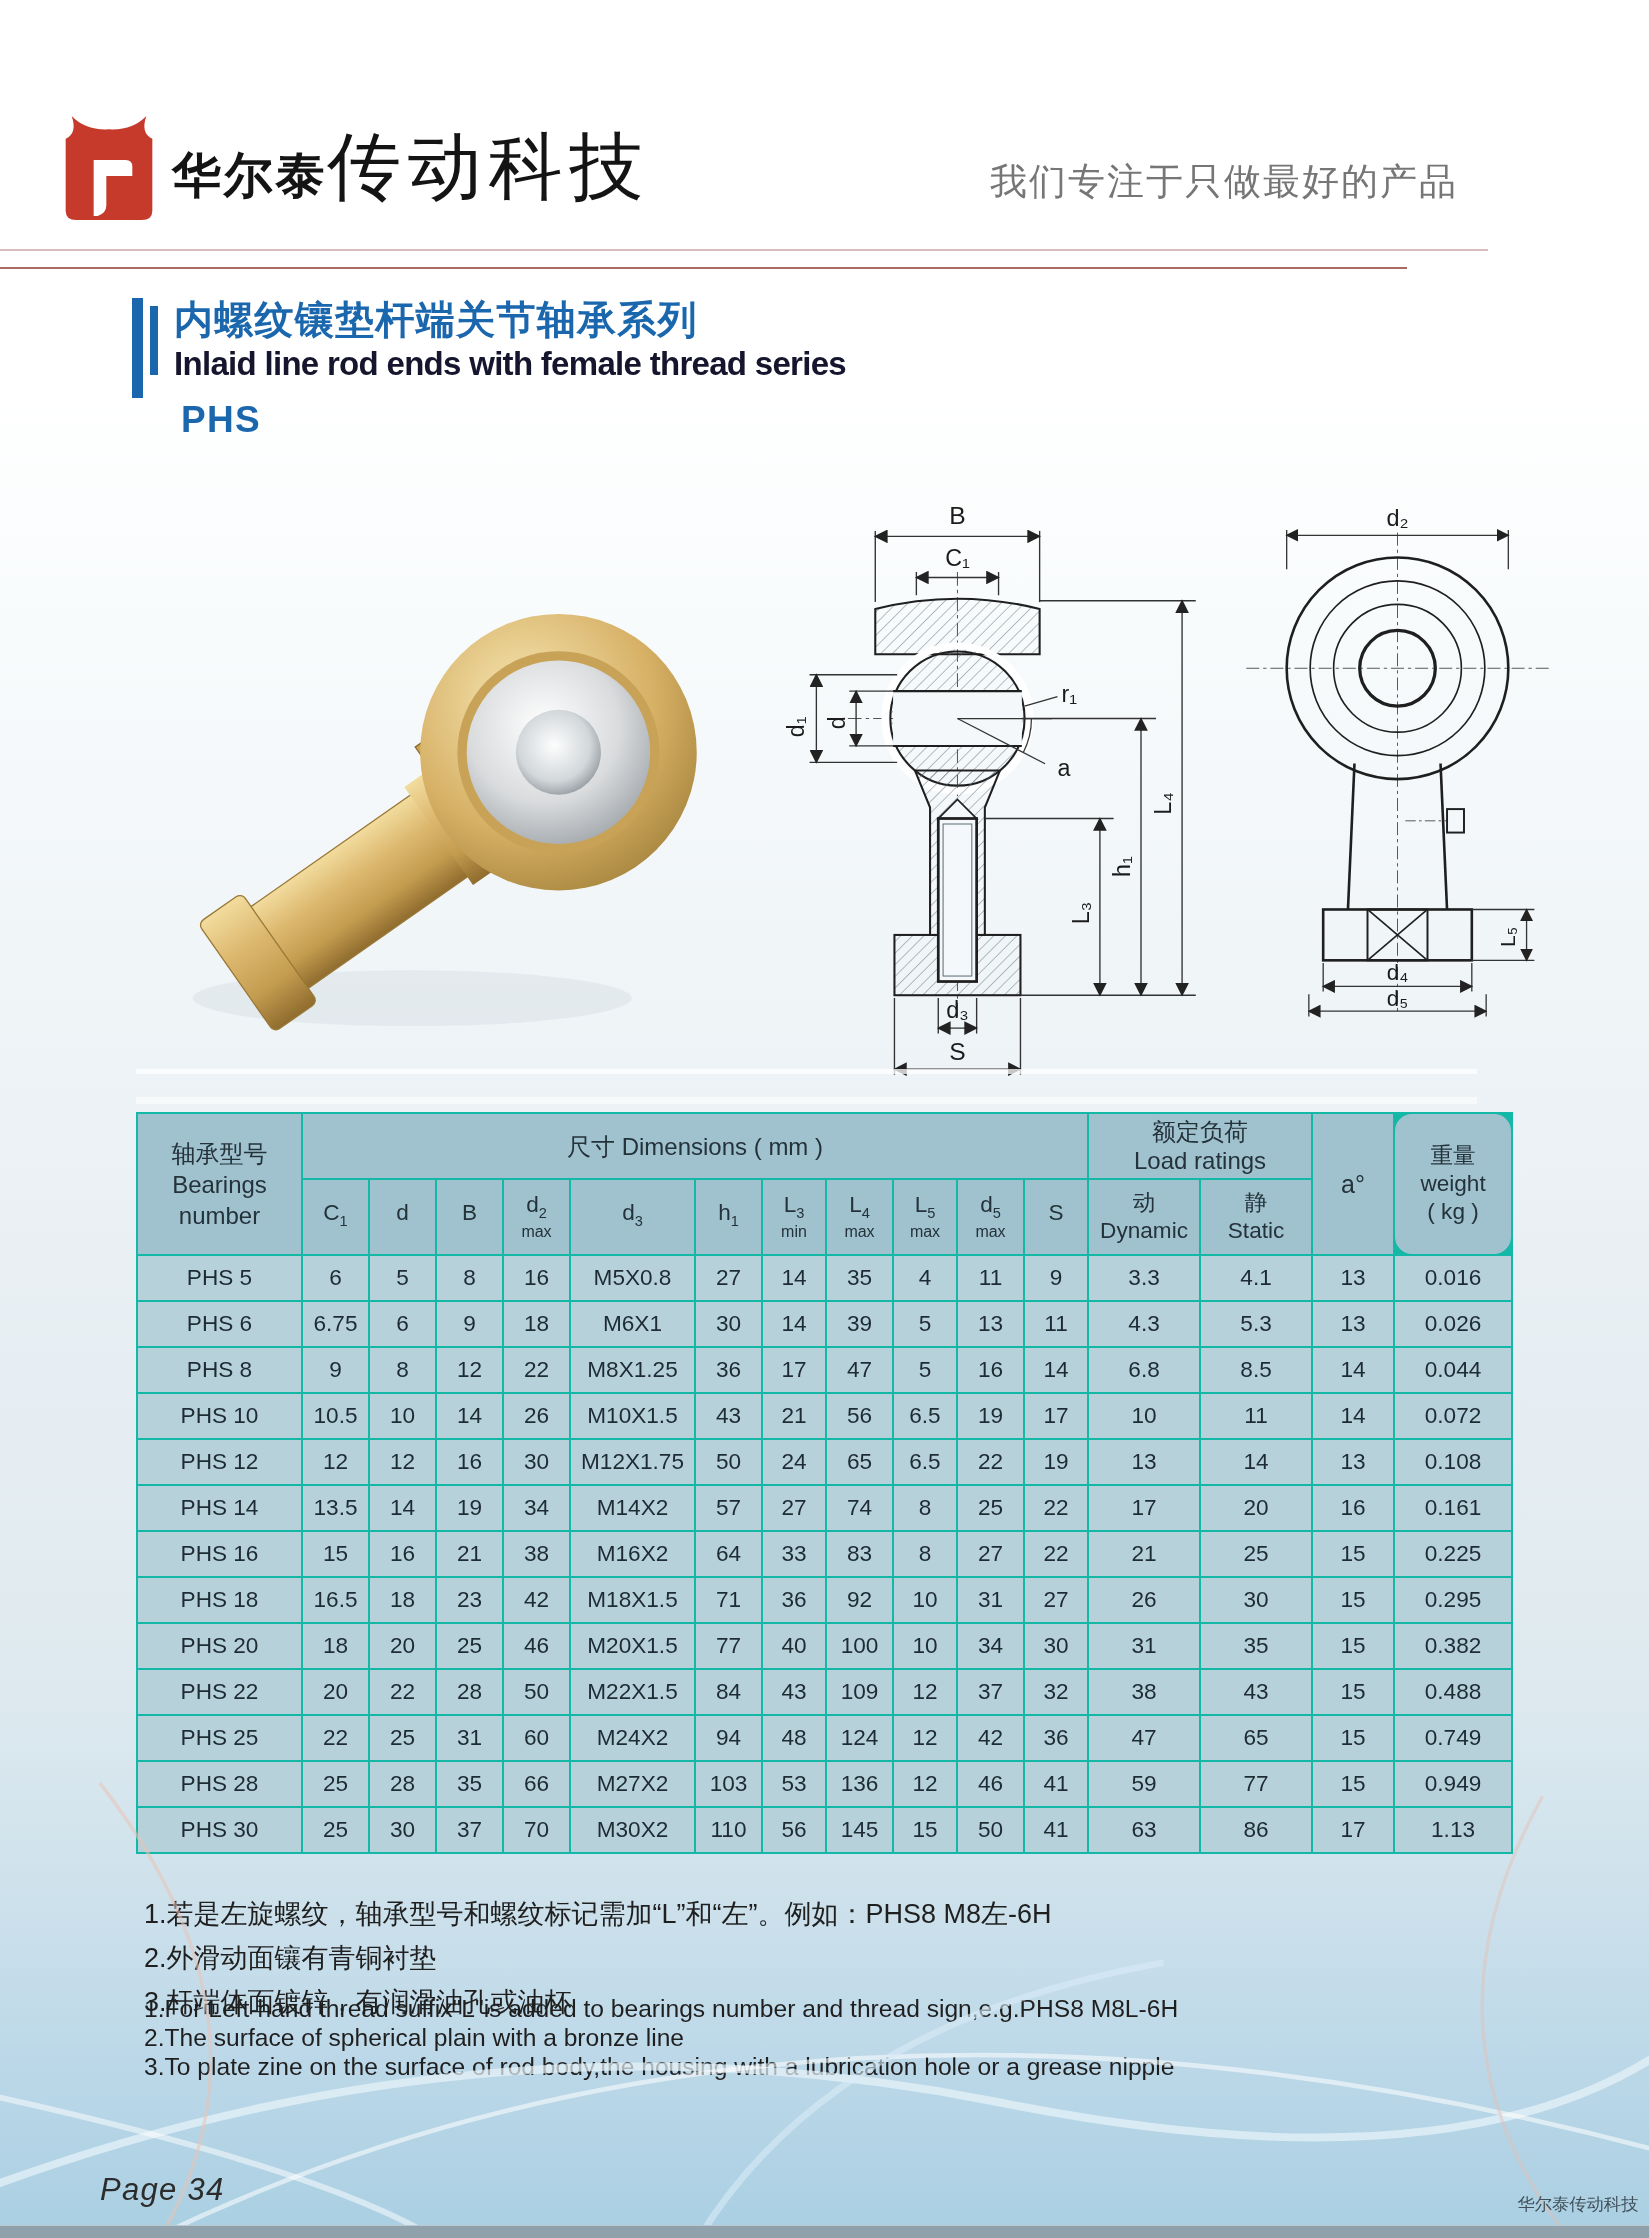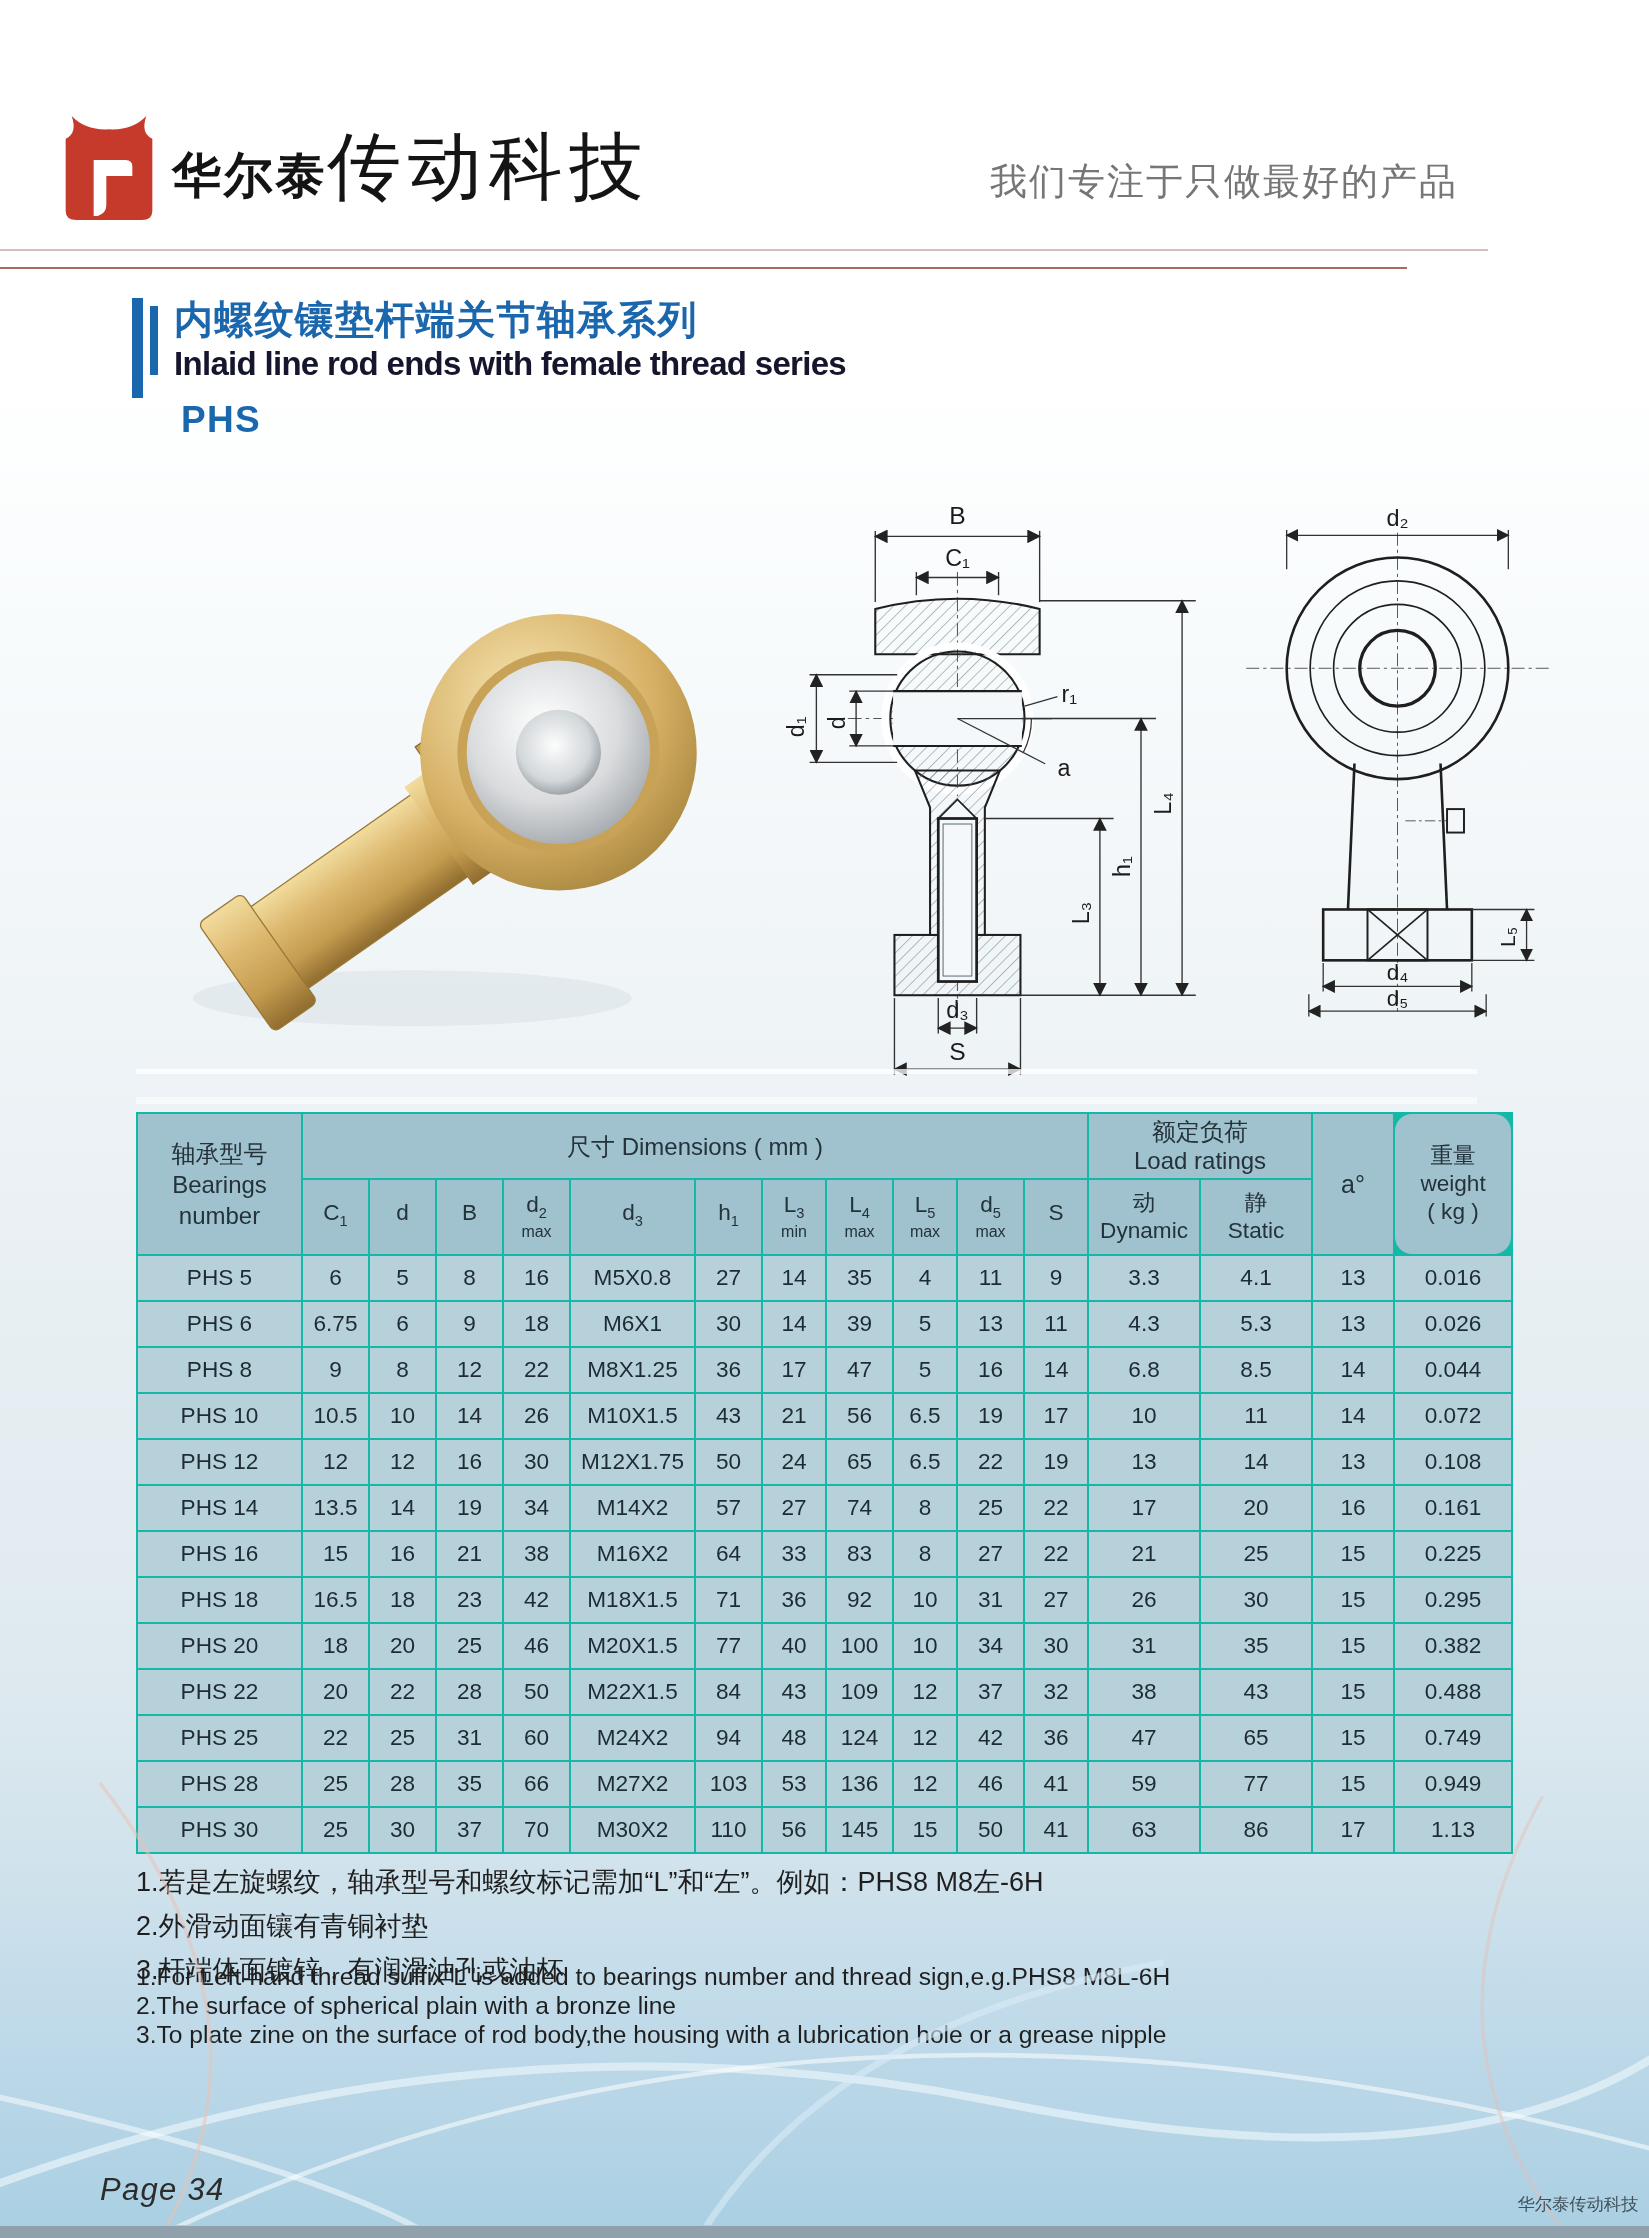--- a/index.html
+++ b/index.html
@@ -53,21 +53,21 @@
   .th-bear{font-size:24px;line-height:31px;}
   .th-a{font-size:25px;}
   .th-weight{font-size:22.6px;line-height:28px;border-radius:17px;}
   .sym{font-size:22.6px;line-height:24px;}
   .sym sub{font-size:14.6px;}
   .qual{font-size:16px;line-height:17.3px;margin-top:-1.3px;}
   .qual:empty{display:none;}
   .two-line{line-height:28px;}
 
   
-  .notes{left:136px;color:#1f1f1f;white-space:nowrap;}
+  .notes{left:144px;color:#1f1f1f;white-space:nowrap;margin-top:32px;}
   .notes-zh{top:1860px;font-size:27px;line-height:44px;}
   .notes-en{top:1962px;font-size:24.6px;line-height:29px;}
 
   
   .waves{left:0;top:1743px;width:1649px;height:496px;pointer-events:none;}
   .page-label{left:100px;top:2132px;font-size:31px;font-style:italic;color:#2c2c2c;letter-spacing:1.3px;margin-top:40px;}
   .watermark{right:10.6px;top:2192px;font-size:17.3px;color:#40505b;}
   .bottom-strip{left:0;bottom:0;width:100%;height:13.3px;background:#90a1ac;border-top:1.3px solid #bcc9d0;}
 
   svg text{font-family:"Liberation Sans","DejaVu Sans",sans-serif;}

